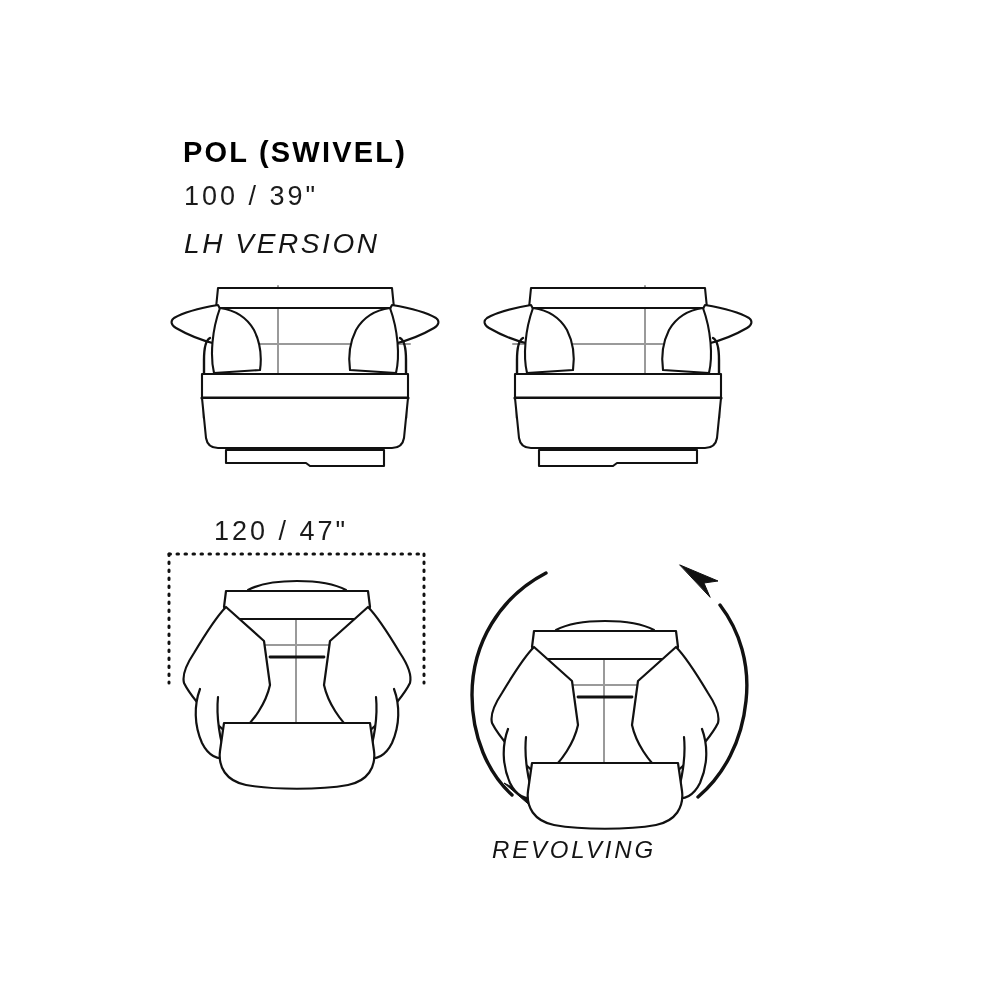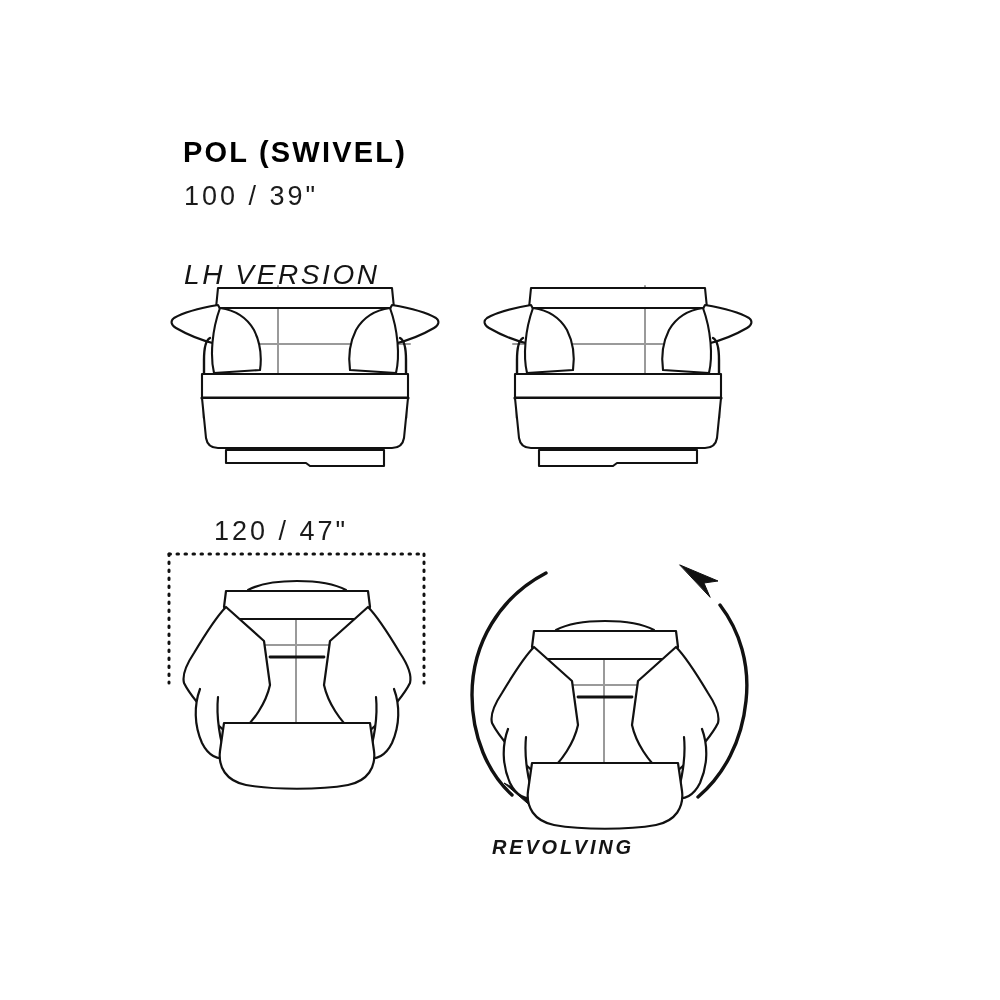--- a/index.html
+++ b/index.html
@@ -43,28 +43,27 @@
   }
   .txt-version {
     position: absolute;
     font-family: "Liberation Sans", sans-serif;
     font-style: italic;
     font-weight: normal;
     font-size: 28px;
     letter-spacing: 2.6px;
     color: #141414;
     white-space: nowrap;
-    margin-top: 31px;
   }
   .txt-revolving {
     position: absolute;
     font-family: "Liberation Sans", sans-serif;
     font-style: italic;
-    font-weight: bold;
-    font-size: 20px;
+    font-weight: normal;
+    font-size: 24px;
     letter-spacing: 2.8px;
     color: #141414;
     white-space: nowrap;
   }
   svg { display: block; overflow: visible; }
   .drawing {
     position: absolute;
   }
 </style>
 </head>

